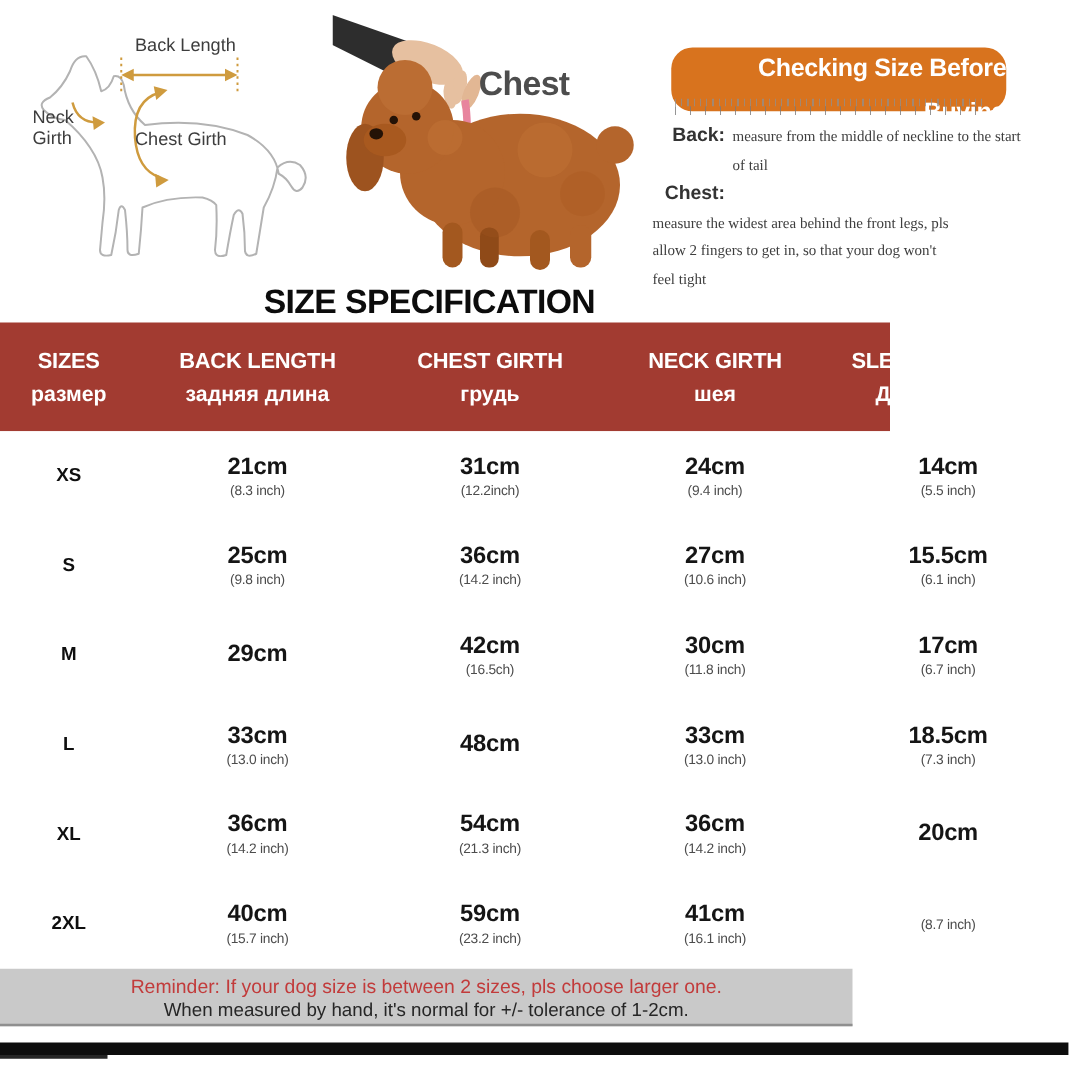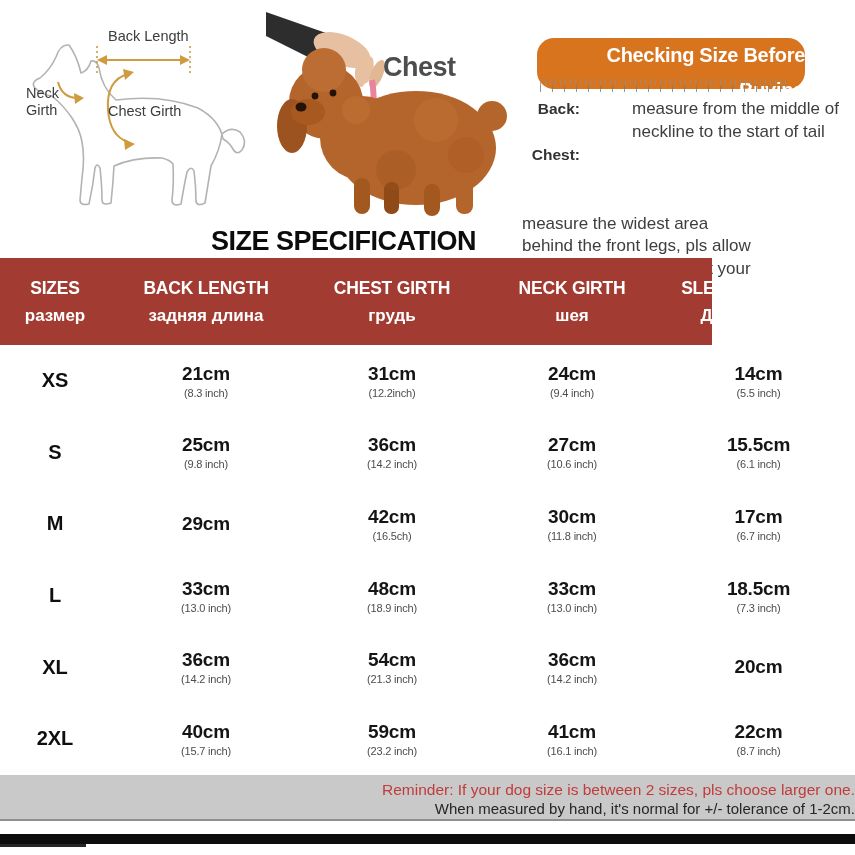--- a/index.html
+++ b/index.html
@@ -32,27 +32,27 @@
     height: 6px; width: 100%;
     background: repeating-linear-gradient(90deg, #8f8f8f 0 1px, transparent 1px 5px);
     opacity: .75;
   }
   .ruler .ticks-big {
     height: 7px; width: 100%;
     background: repeating-linear-gradient(90deg, #7a7a7a 0 1px, transparent 1px 12px);
     opacity: .8;
   }
   .guide { position: absolute; left: 522px; top: 98px; width: 320px; }
-  .guide-row { display: flex; align-items: flex-start; gap: 46px; }
+  .guide-row { display: flex; align-items: flex-start; }
   .guide-term {
     width: 58px; text-align: right; margin-right: 6px; flex: 0 0 auto;
     font-size: 15.5px; line-height: 22.5px; font-weight: 700; color: #333;
   }
   .guide-text {
-    width: 240px; font-size: 17px; line-height: 22.5px; color: #3e3e3e;
+    width: 240px; font-size: 12px; line-height: 22.5px; color: #3e3e3e; font-family: Liberation Serif, serif;
   }
 
   
   .diag-label { fill: #3d3d3d; font-family: "Liberation Sans", sans-serif; font-size: 14.5px; }
   .outline { fill: #ffffff; stroke: #b3b3b3; stroke-width: 1.6; stroke-linejoin: round; }
   .gold    { stroke: #cf9b3e; fill: none; stroke-width: 2; }
   .goldfill{ fill: #cf9b3e; }
   .golddot { stroke: #cf9b3e; stroke-width: 1.6; stroke-dasharray: 2 3; fill: none; }
 
   
@@ -66,29 +66,29 @@
     background: #a23b31; height: 87px; align-items: center;
   }
   .th { text-align: center; color: #fff; }
   .th .en { font-size: 17.5px; font-weight: 700; letter-spacing: -0.2px; }
   .th .ru { font-size: 17px;  font-weight: 700; margin-top: 7px; }
   .trow {
     display: grid; grid-template-columns: 110px 192px 180px 180px 193px;
     height: 71.6px; align-items: center; background: #fff;
   }
   .cell { text-align: center; }
-  .size-name { font-size: 20px; font-weight: 700; color: #0f0f0f; }
+  .size-name { font-size: 15px; font-weight: 700; color: #0f0f0f; }
   .cm { font-size: 19px; font-weight: 700; color: #151515; letter-spacing: -0.2px; }
   .in { font-size: 11px; color: #4c4c4c; margin-top: 2px; letter-spacing: -0.2px; }
 
   
   .reminder-band {
-    position: absolute; left: 0; top: 775px; width: 855px; height: 46px;
+    position: absolute; left: 0; top: 775px; width: 682px; height: 46px;
     background: #c9c9c9; border-bottom: 2px solid #8f8f8f;
-    text-align: right; padding-top: 5px;
+    text-align: center; padding-top: 5px;
   }
   .reminder-red  { font-size: 15.5px; color: #c23b3b; line-height: 19px; }
   .reminder-gray { font-size: 15px; color: #262626; line-height: 19px; }
   .bottom-bar  { position: absolute; left: 0; top: 834px; width: 855px; height: 10px; background: #0d0d0d; }
   .bottom-stub { position: absolute; left: 0; top: 844px; width: 86px; height: 3px; background: #262626; }
 </style>
 </head>
 <body>
 
 <div id="stage">
@@ -272,21 +272,20 @@
     </div>
 
     <div class="trow">
       <div class="cell size-name">L</div>
       <div class="cell">
           <div class="cm">33cm</div>
           <div class="in">(13.0 inch)</div>
         </div>
       <div class="cell">
           <div class="cm">48cm</div>
-          <div class="in">(18.9 inch)</div>
         </div>
       <div class="cell">
           <div class="cm">33cm</div>
           <div class="in">(13.0 inch)</div>
         </div>
       <div class="cell">
           <div class="cm">18.5cm</div>
           <div class="in">(7.3 inch)</div>
         </div>
     </div>
@@ -318,21 +317,20 @@
         </div>
       <div class="cell">
           <div class="cm">59cm</div>
           <div class="in">(23.2 inch)</div>
         </div>
       <div class="cell">
           <div class="cm">41cm</div>
           <div class="in">(16.1 inch)</div>
         </div>
       <div class="cell">
-          <div class="cm">22cm</div>
           <div class="in">(8.7 inch)</div>
         </div>
     </div>
   </div>
 
   <div class="reminder-band">
     <div class="reminder-red">Reminder: If your dog size is between 2 sizes, pls choose larger one.</div>
     <div class="reminder-gray">When measured by hand, it's normal for +/- tolerance of 1-2cm.</div>
   </div>
   <div class="bottom-bar"></div>

